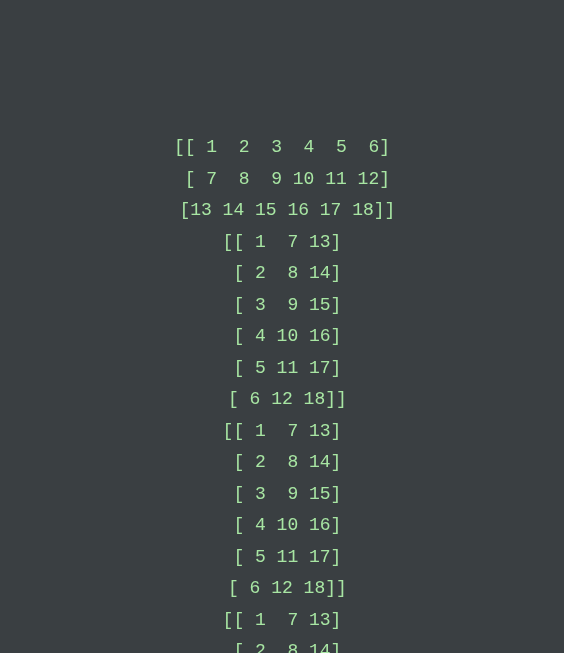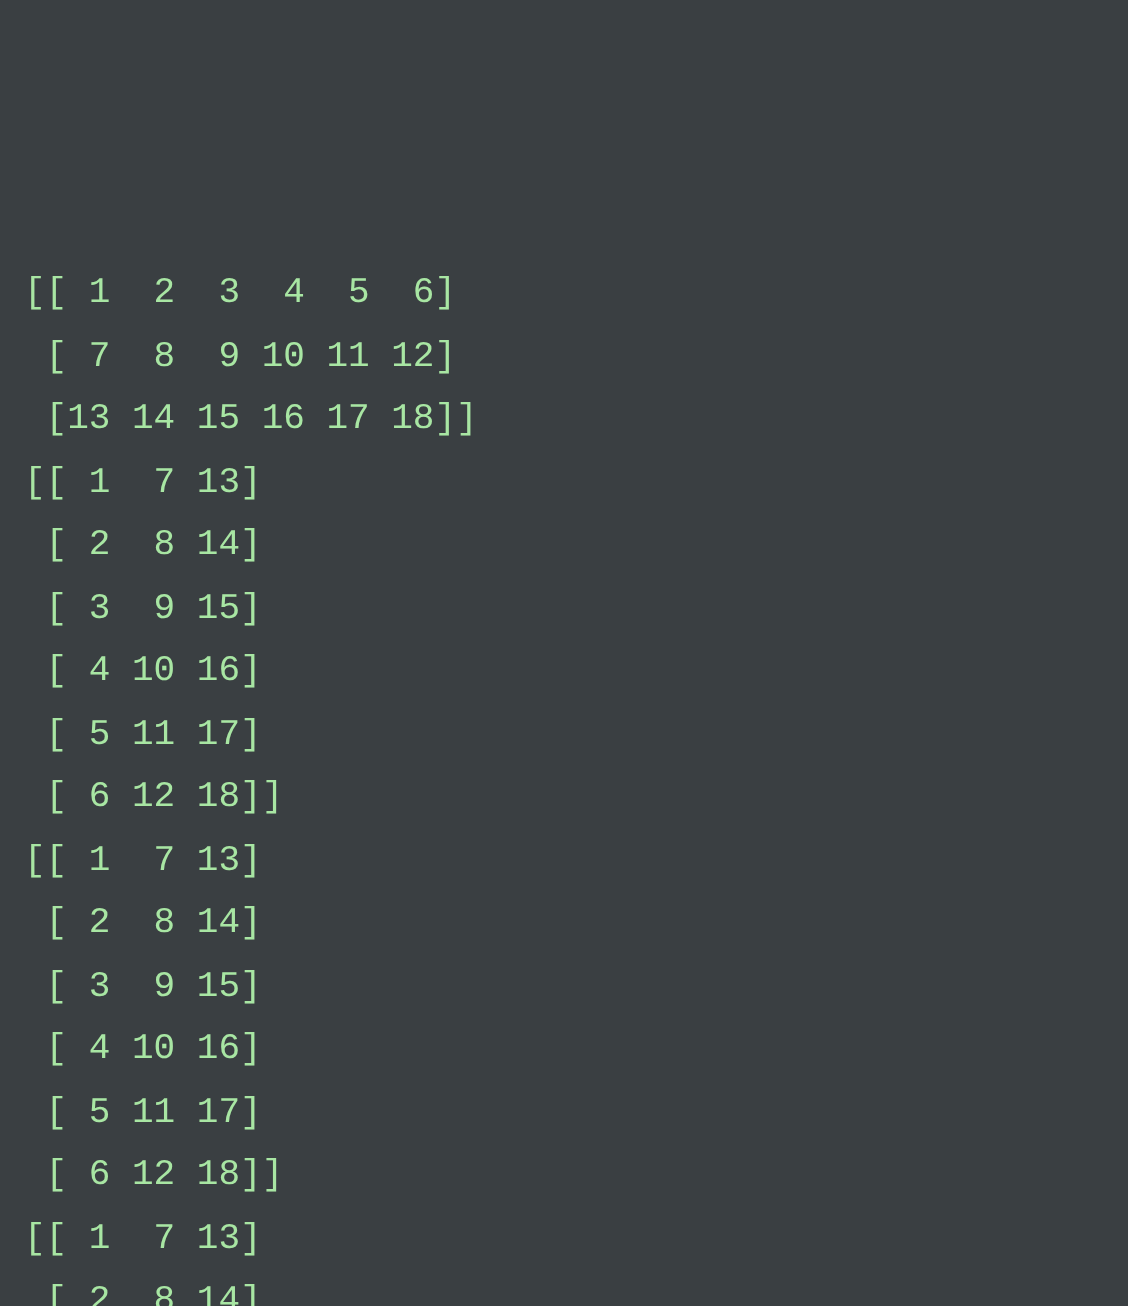--- a/index.html
+++ b/index.html
@@ -14,20 +14,21 @@
       color: #a8e6a3;
       padding: 6px 12px;
       line-height: 1.75;
       white-space: pre;
       width: 564px;
       height: 653px;
       overflow: hidden;
     }
     .output-line {
       display: block;
+      text-align: center;
     }
   </style>
 </head>
 <body>
 
 
 
 <div><span class="output-line">[[ 1  2  3  4  5  6]</span><span class="output-line"> [ 7  8  9 10 11 12]</span><span class="output-line"> [13 14 15 16 17 18]]</span><span class="output-line">[[ 1  7 13]</span><span class="output-line"> [ 2  8 14]</span><span class="output-line"> [ 3  9 15]</span><span class="output-line"> [ 4 10 16]</span><span class="output-line"> [ 5 11 17]</span><span class="output-line"> [ 6 12 18]]</span><span class="output-line">[[ 1  7 13]</span><span class="output-line"> [ 2  8 14]</span><span class="output-line"> [ 3  9 15]</span><span class="output-line"> [ 4 10 16]</span><span class="output-line"> [ 5 11 17]</span><span class="output-line"> [ 6 12 18]]</span><span class="output-line">[[ 1  7 13]</span><span class="output-line"> [ 2  8 14]</span></div>
 
 

